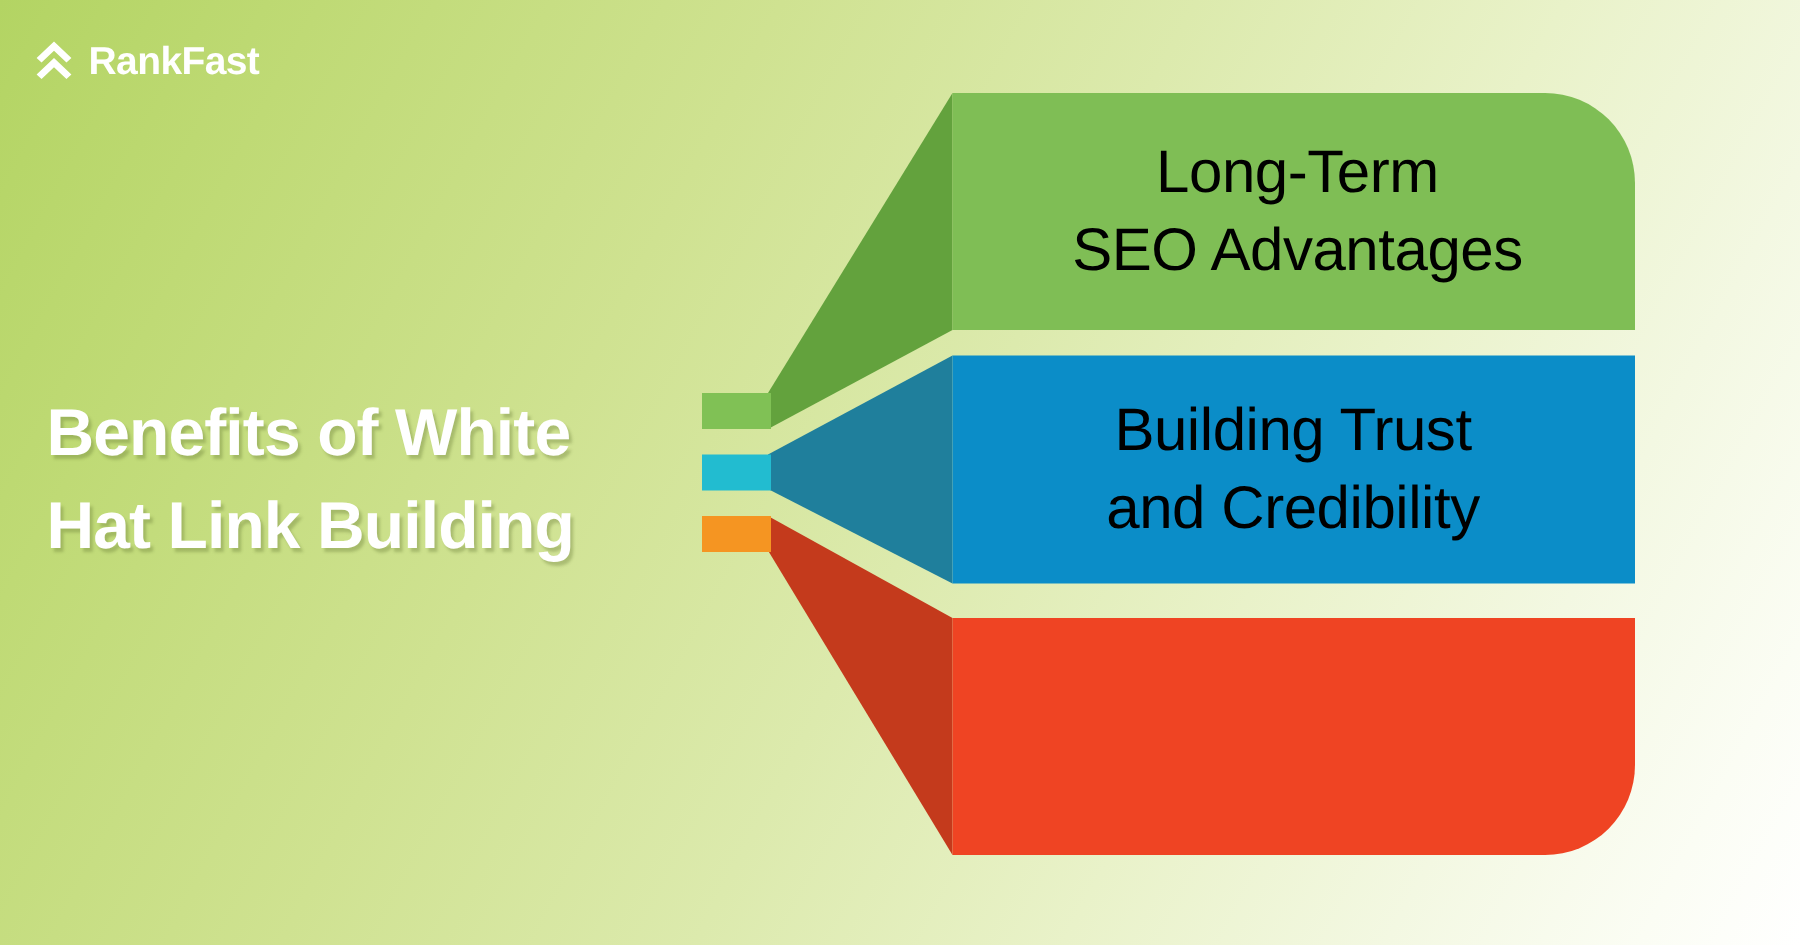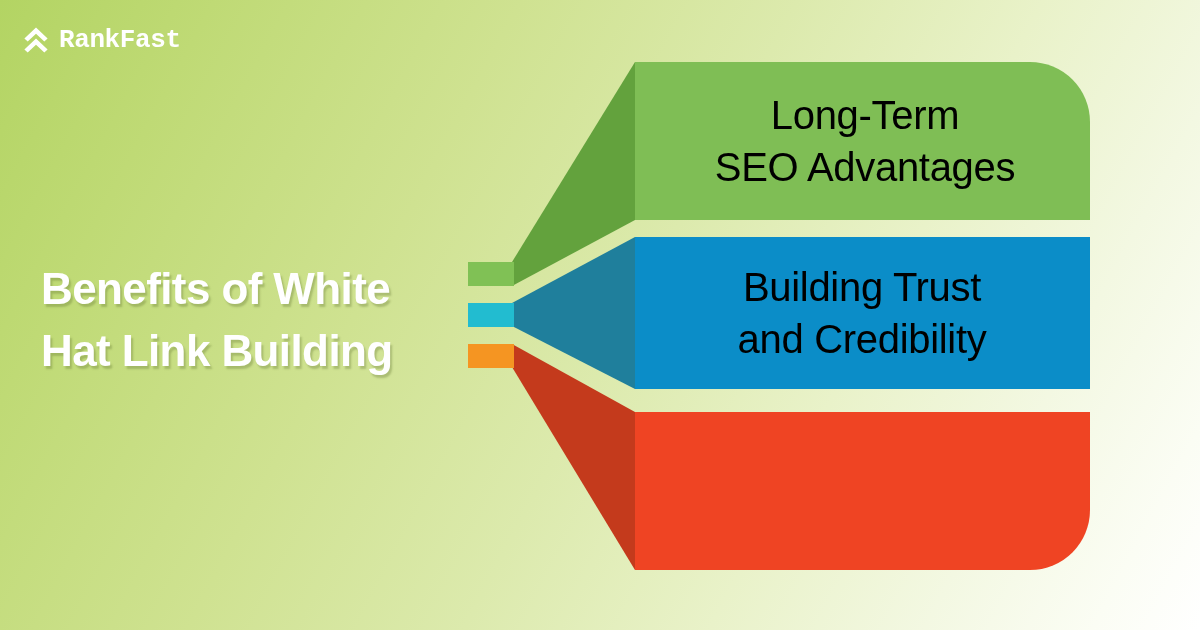--- a/index.html
+++ b/index.html
@@ -44,37 +44,35 @@
     height: 30px;
     display: block;
   }
   #logo .wordmark {
     color: #ffffff;
     font-size: 26px;
     font-weight: bold;
     letter-spacing: -0.4px;
     line-height: 1;
     white-space: nowrap;
-    font-family: Liberation Mono, monospace;
   }
 
   
   #heading {
     position: absolute;
     left: 31px;
     top: 258px;
     width: 470px;
     color: #ffffff;
     font-size: 44px;
     font-weight: bold;
     line-height: 1.40;
     letter-spacing: -0.6px;
     text-shadow: 2px 3px 2px rgba(90,110,45,0.32);
     white-space: pre-line;
-    margin-left: 10px;
   }
 
   
   #diagram {
     position: absolute;
     left: 0;
     top: 0;
     width: 1200px;
     height: 630px;
   }

